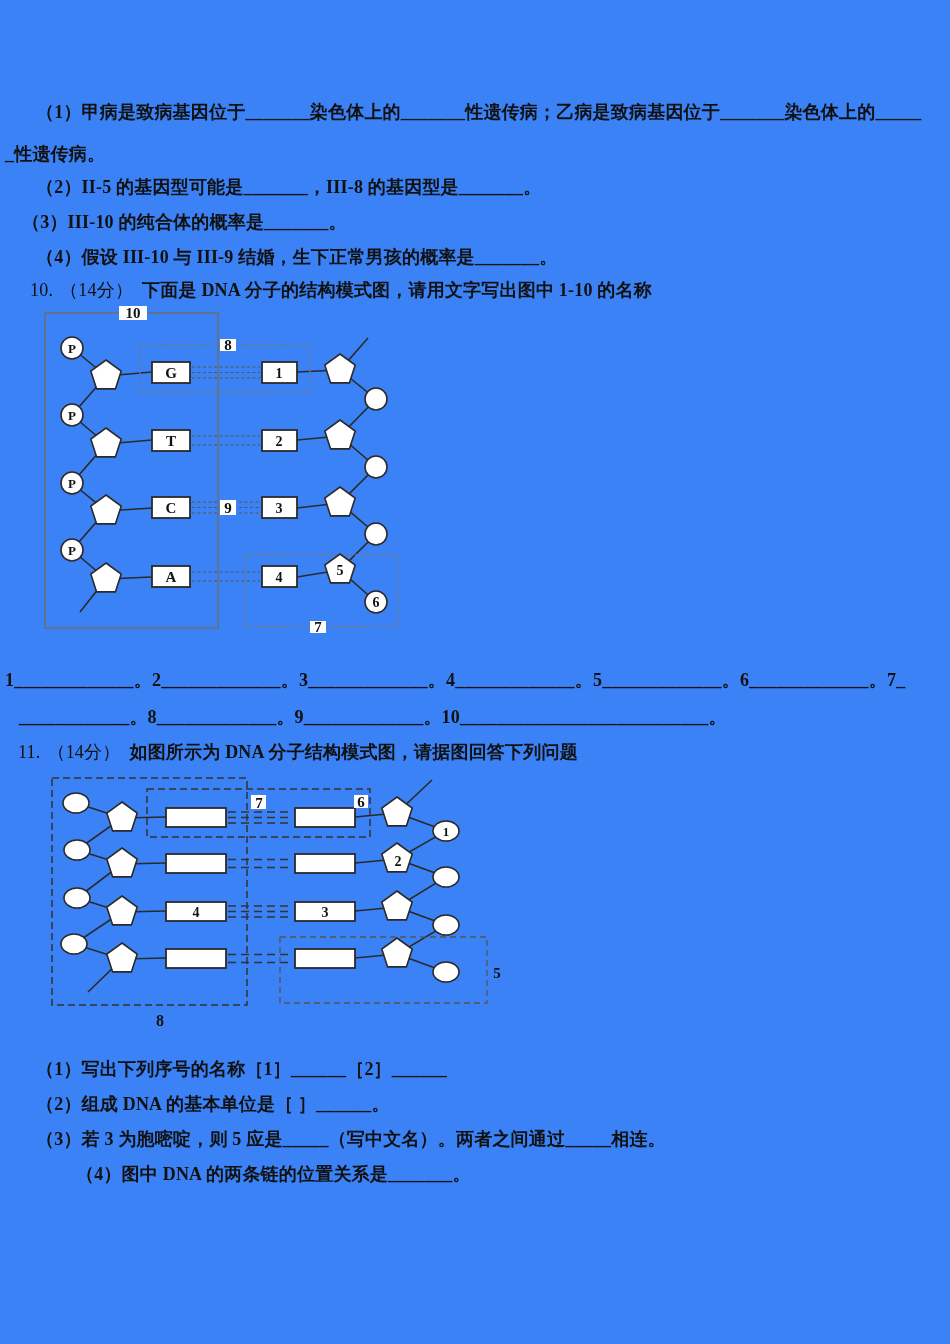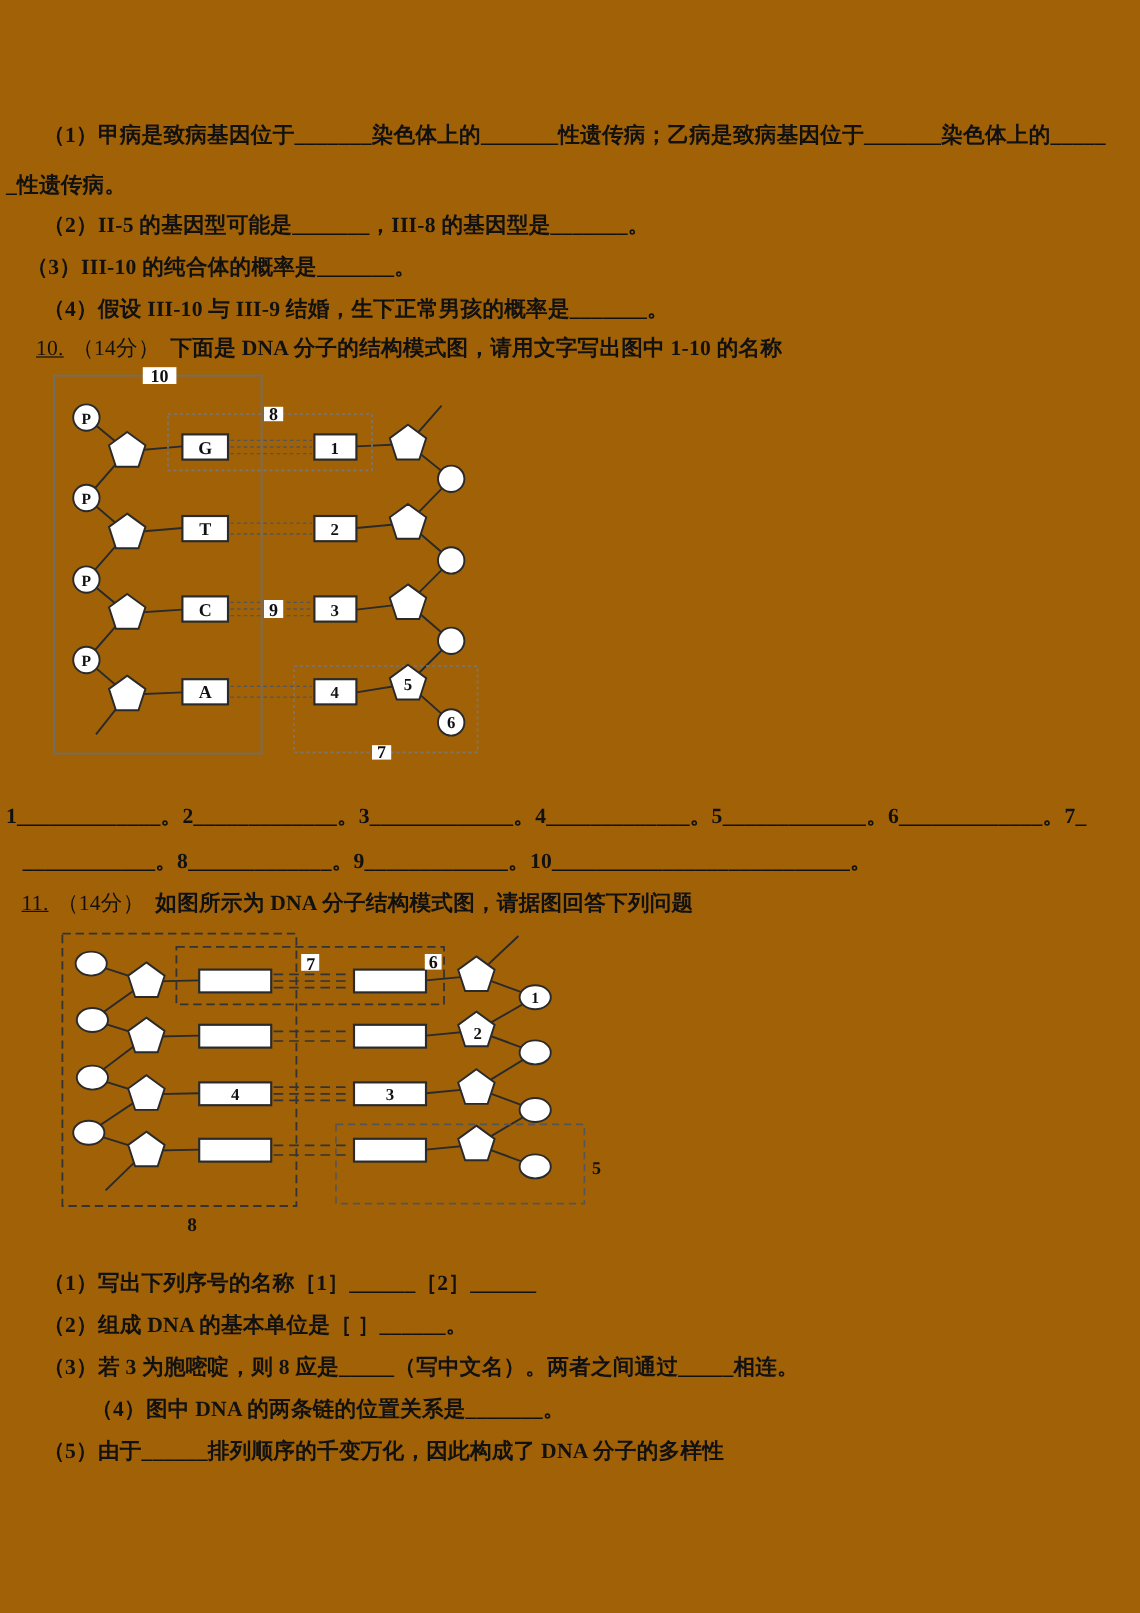--- a/index.html
+++ b/index.html
@@ -1,19 +1,19 @@
 <!DOCTYPE html>
 <html><head>
 <meta charset="utf-8">
 <style>
   html,body{margin:0;padding:0;background:#fff;}
-  #page{position:relative;width:950px;height:1344px;background:#a16207;overflow:hidden;
+  #page{position:relative;width:950px;height:1344px;background:#3b82f6;overflow:hidden;
         font-family:"Liberation Serif","DejaVu Serif",serif;color:#111;}
   .tl{position:absolute;font-size:18px;font-weight:700;white-space:nowrap;letter-spacing:.2px;}
-  .hdr .num{font-weight:400;margin-right:7px;text-decoration:underline;}
+  .hdr .num{font-weight:400;margin-right:7px;}
   .hdr .pts{font-weight:400;margin-right:9px;}
   svg{position:absolute;}
   svg text{font-family:"Liberation Serif","DejaVu Serif",serif;font-weight:700;fill:#111;}
   .shape{fill:#fff;stroke:#2a2a2a;stroke-width:1.6;}
   .bx{fill:#fff;stroke:#2a2a2a;stroke-width:1.8;}
   .bone{fill:none;stroke:#2a2a2a;stroke-width:1.6;}
   .conn{stroke:#2a2a2a;stroke-width:1.6;}
   .bond1{stroke:#555;stroke-width:1.1;stroke-dasharray:3,2.5;}
   .bond2{stroke:#333;stroke-width:1.4;stroke-dasharray:8,5;}
   .dash1{fill:none;stroke:#777;stroke-width:1.3;stroke-dasharray:2.5,2.5;}
@@ -217,17 +217,16 @@
     <text x="446" y="836" font-size="13" text-anchor="middle">1</text>
     <text x="398" y="866" font-size="14" text-anchor="middle">2</text>
     <text x="325" y="917" font-size="14" text-anchor="middle">3</text>
     <text x="196" y="917" font-size="14" text-anchor="middle">4</text>
     <text x="497" y="978" font-size="15" text-anchor="middle">5</text>
     <text x="160" y="1026" font-size="16" text-anchor="middle">8</text>
   </svg>
 
   <div class="tl" style="left:36px;top:1057px;">（1）写出下列序号的名称［1］______［2］______</div>
   <div class="tl" style="left:36px;top:1092px;">（2）组成 DNA 的基本单位是［ ］______。</div>
-  <div class="tl" style="left:36px;top:1127px;">（3）若 3 为胞嘧啶，则 8 应是_____（写中文名）。两者之间通过_____相连。</div>
+  <div class="tl" style="left:36px;top:1127px;">（3）若 3 为胞嘧啶，则 5 应是_____（写中文名）。两者之间通过_____相连。</div>
   <div class="tl" style="left:36px;top:1162px;margin-left:40px;">（4）图中 DNA 的两条链的位置关系是_______。</div>
-  <div class="tl" style="left:36px;top:1197px;">（5）由于______排列顺序的千变万化，因此构成了 DNA 分子的多样性</div>
 
 </div>
 
 </body></html>

